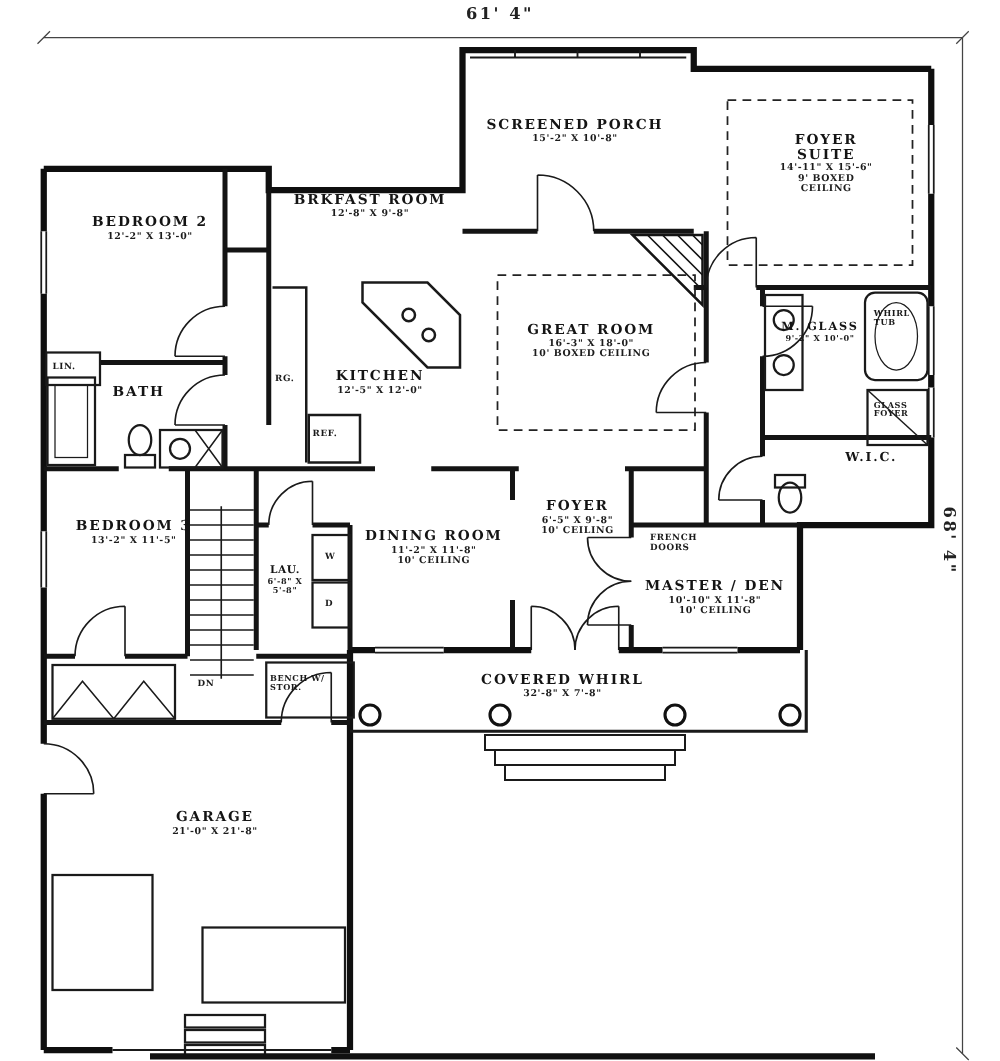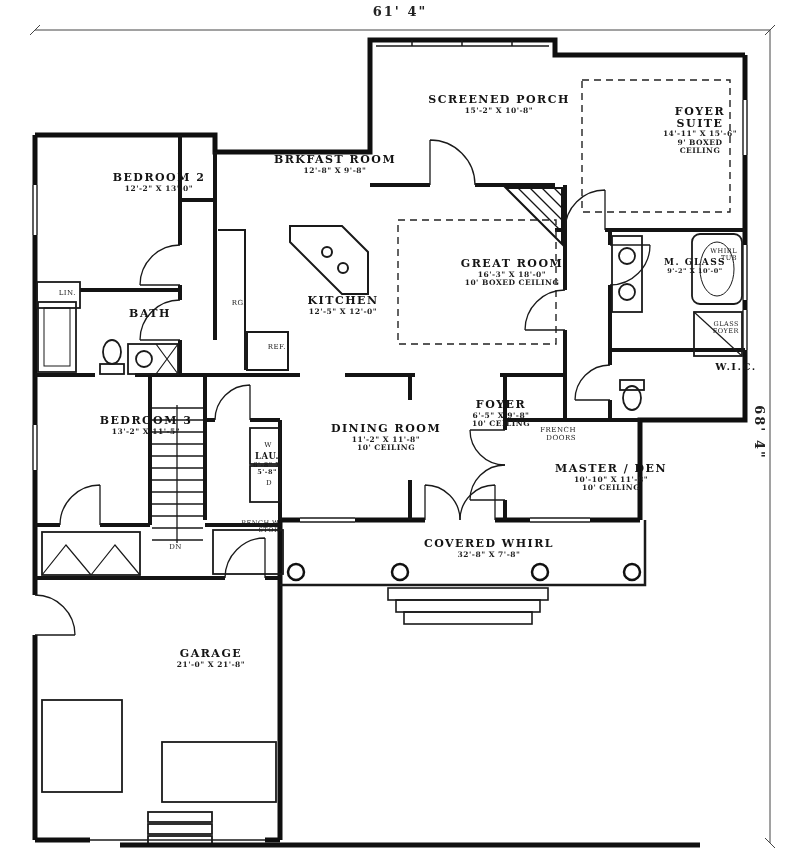--- a/index.html
+++ b/index.html
@@ -1,23 +1,23 @@
 <!DOCTYPE html>
 <html><head>
 <meta charset="utf-8">
 <style>
   html,body{margin:0;padding:0;background:#ffffff;}
   #stage{position:relative;width:800px;height:849px;background:#ffffff;overflow:hidden;
          font-family:"DejaVu Serif", serif;color:#111;}
   #plan-svg{position:absolute;left:0;top:0;}
-  .lbl{position:absolute;text-align:center;line-height:1.05;padding-left:39px;}
+  .lbl{position:absolute;text-align:center;line-height:1.05;}
   .nm{display:block;font-weight:bold;font-size:11px;letter-spacing:1.5px;color:#141414;}
   .dm{display:block;font-weight:bold;font-size:7.5px;letter-spacing:.5px;color:#1c1c1c;margin-top:1px;}
-  .ann{position:absolute;font-weight:normal;font-size:7px;letter-spacing:.5px;color:#1a1a1a;
-       text-align:right;line-height:1.15;}
+  .ann{position:absolute;font-weight:bold;font-size:7px;letter-spacing:.5px;color:#1a1a1a;
+       text-align:left;line-height:1.15;}
   .dim-top{position:absolute;left:330px;top:4px;width:140px;text-align:center;
            font-weight:bold;font-size:13px;letter-spacing:2px;color:#222;}
   .dim-right{position:absolute;left:714px;top:425px;width:90px;text-align:center;
              font-weight:bold;font-size:13px;letter-spacing:2px;color:#222;
              transform:rotate(90deg);transform-origin:center;}
 </style>
 </head>
 <body>
 
 <div id="stage">
@@ -255,18 +255,18 @@
     <span class="nm">GARAGE</span>
     <span class="dm">21'-0" X 21'-8"</span>
   </div>
 
   <span class="ann" style="left:42px;top:289px;width:34px">LIN.</span>
   <span class="ann" style="left:220px;top:299px;width:26px">RG.</span>
   <span class="ann" style="left:250px;top:343px;width:36px">REF.</span>
   <span class="ann" style="left:158px;top:543px;width:24px">DN</span>
   <span class="ann" style="left:260px;top:441px;width:12px">W</span>
   <span class="ann" style="left:260px;top:479px;width:12px">D</span>
-  <span class="ann" style="left:216px;top:520px;width:66px;font-size:6.5px">BENCH W/ STOR.</span>
+  <span class="ann" style="left:216px;top:540px;width:66px;font-size:6.5px">BENCH W/ STOR.</span>
   <span class="ann" style="left:520px;top:426px;width:56px">FRENCH DOORS</span>
   <span class="ann" style="left:699px;top:248px;width:38px;font-size:6.5px">WHIRL TUB</span>
   <span class="ann" style="left:699px;top:321px;width:40px;font-size:6.5px">GLASS FOYER</span>
 
 </div>
 
 </body></html>

